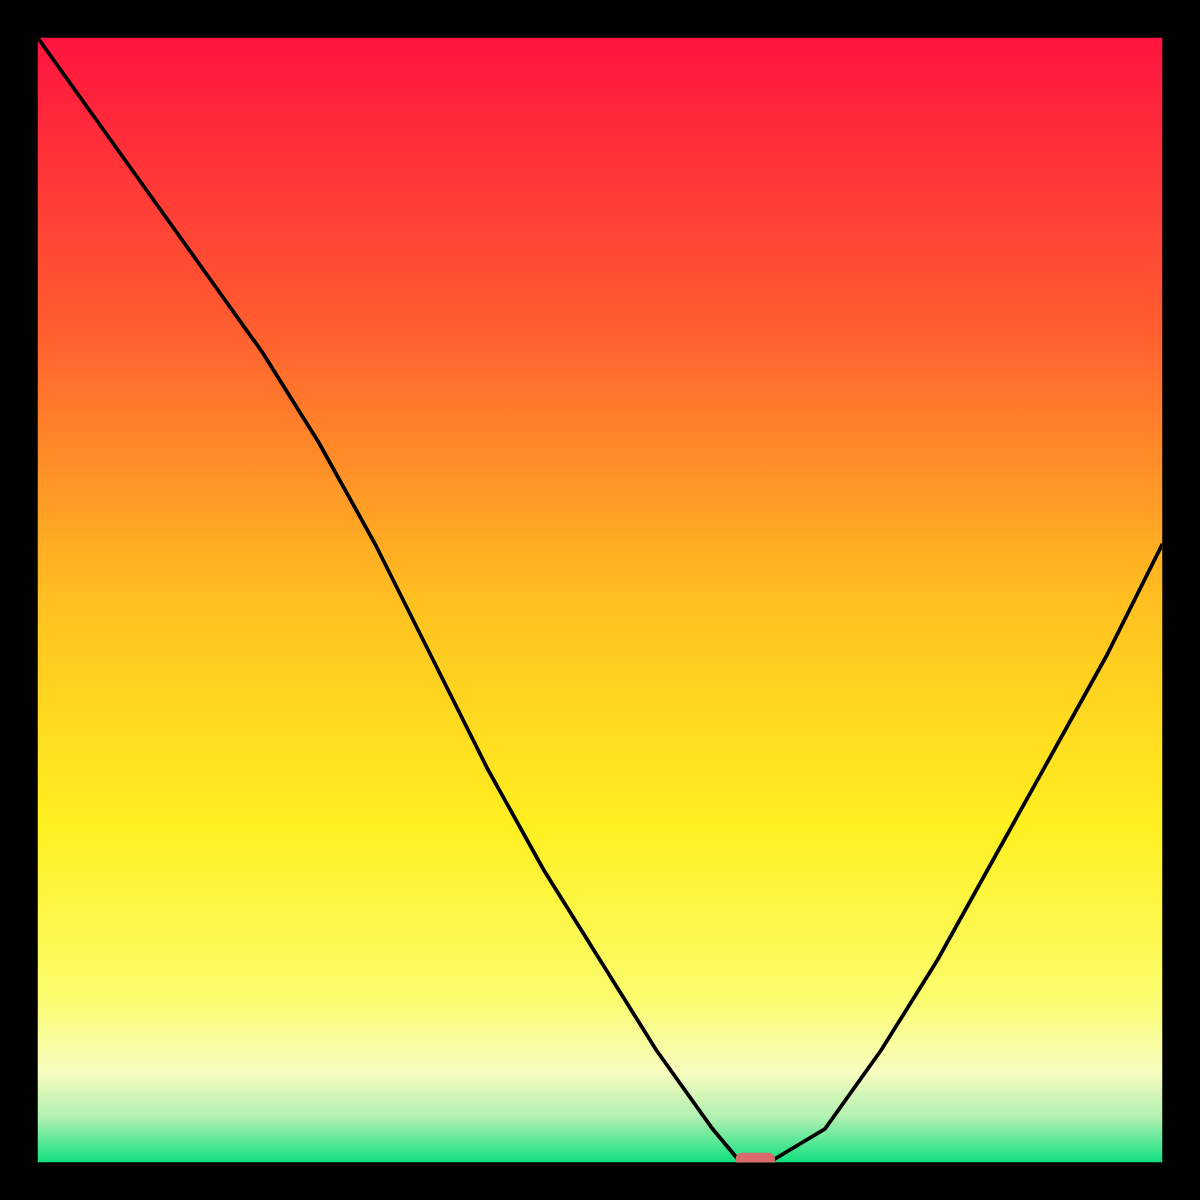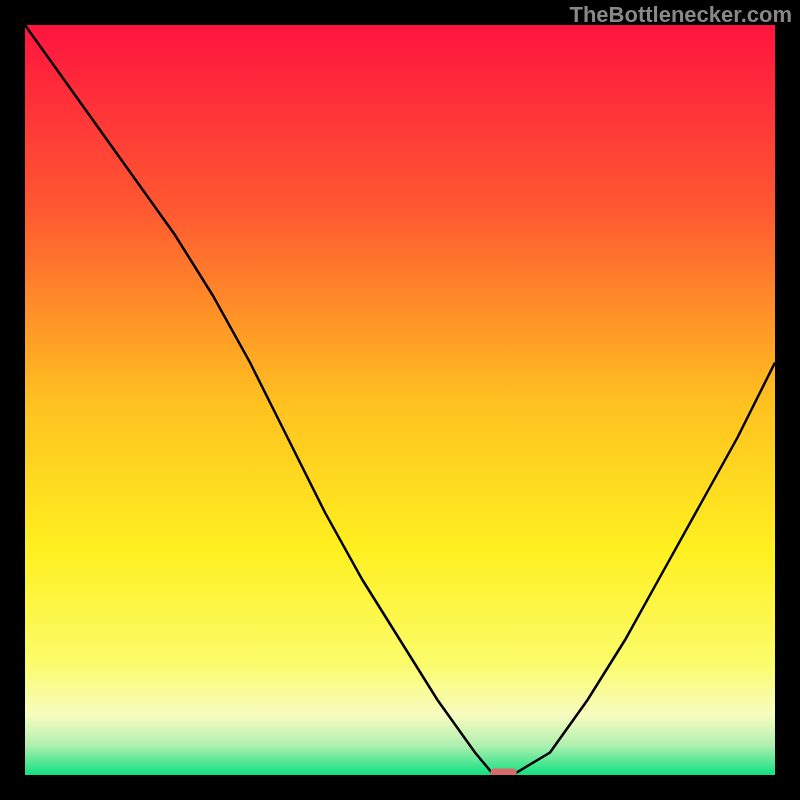--- a/index.html
+++ b/index.html
@@ -33,21 +33,20 @@
     height: 750px;
   }
   svg {
     display: block;
   }
 </style>
 </head>
 <body>
 
 <div class="chart-container">
-  <div class="watermark">TheBottlenecker.com</div>
   <div class="plot-area">
     <svg id="chart-svg" width="750" height="750" viewBox="0 0 750 750" preserveAspectRatio="none">
       <defs>
         <linearGradient id="bg-grad" x1="0" y1="0" x2="0" y2="1">
             <stop offset="0%" stop-color="#ff143f"></stop>
             <stop offset="25%" stop-color="#ff5a30"></stop>
             <stop offset="50%" stop-color="#ffc020"></stop>
             <stop offset="70%" stop-color="#fff020"></stop>
             <stop offset="85%" stop-color="#fbfc6a"></stop>
             <stop offset="92%" stop-color="#f8fcc0"></stop>

